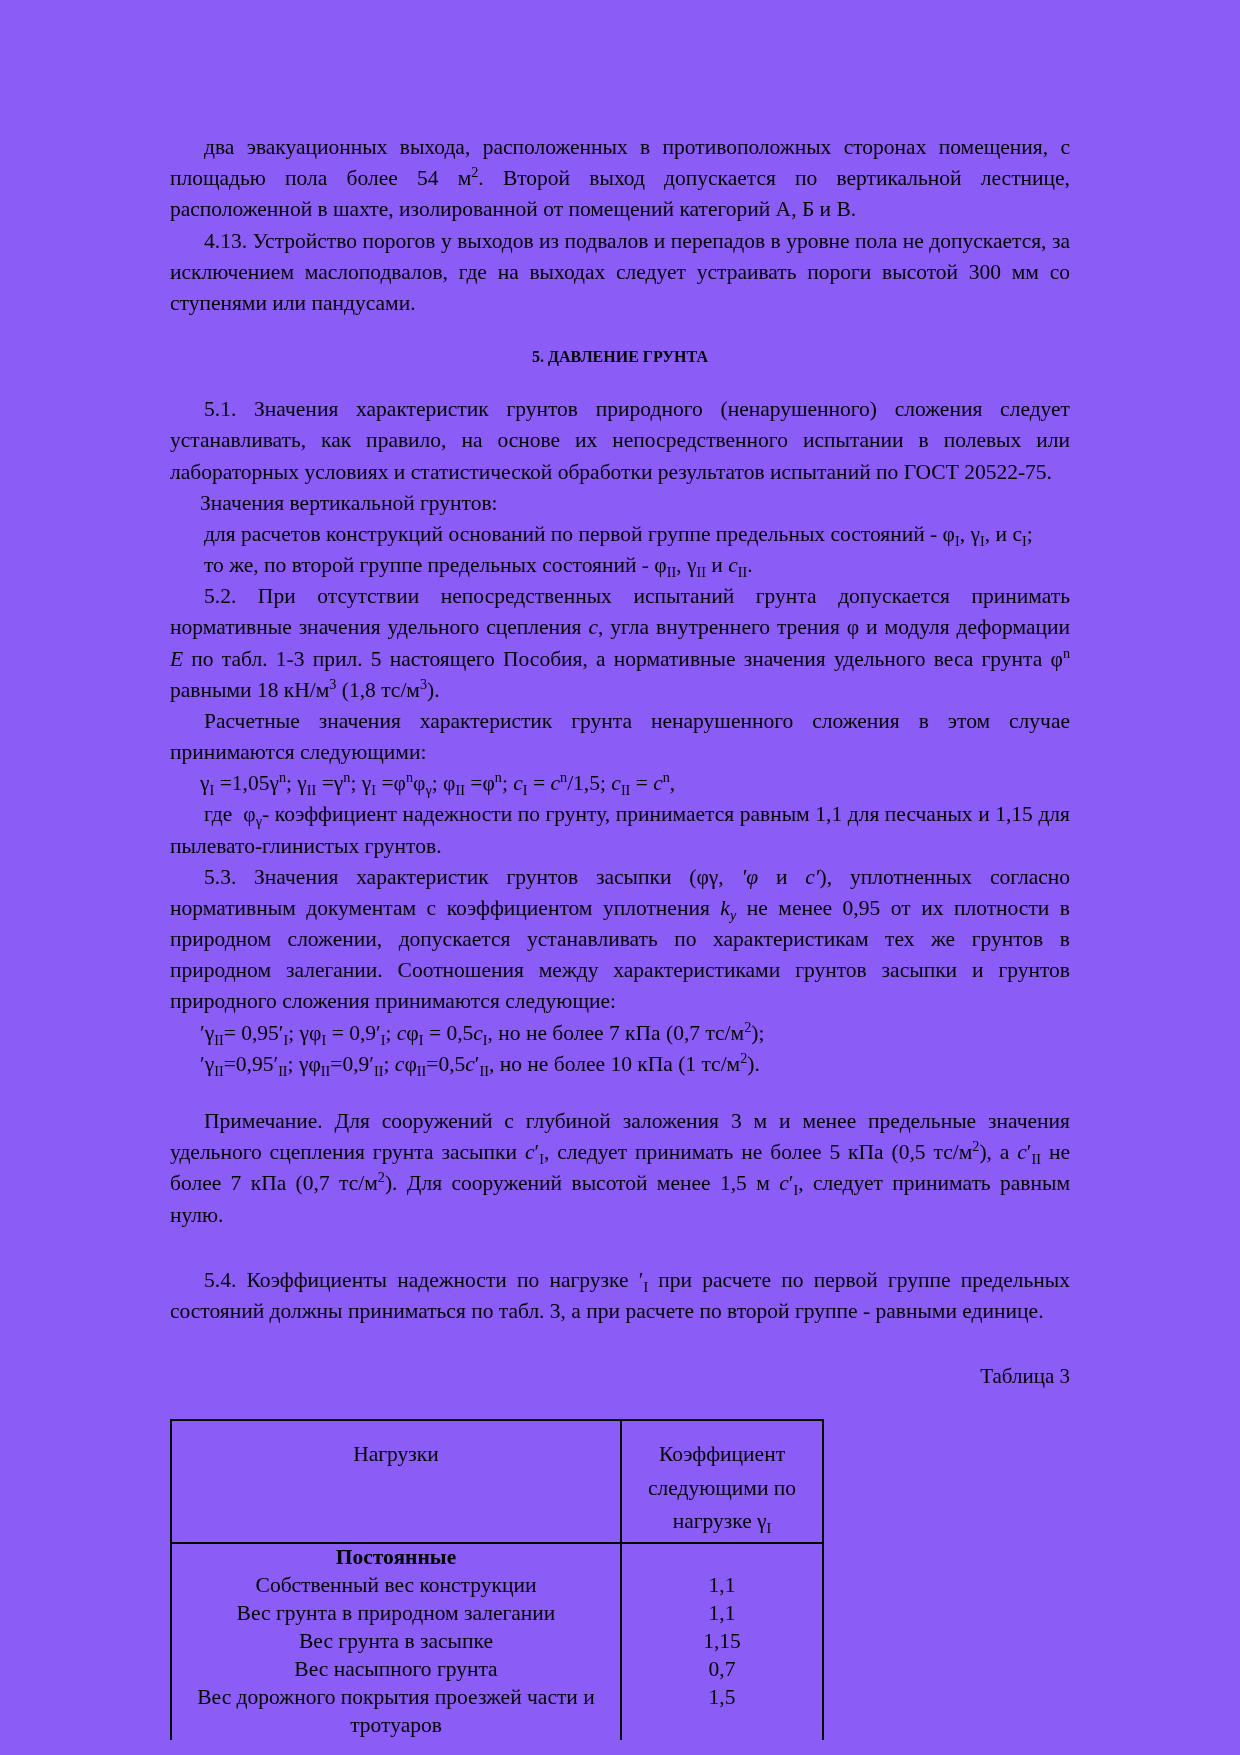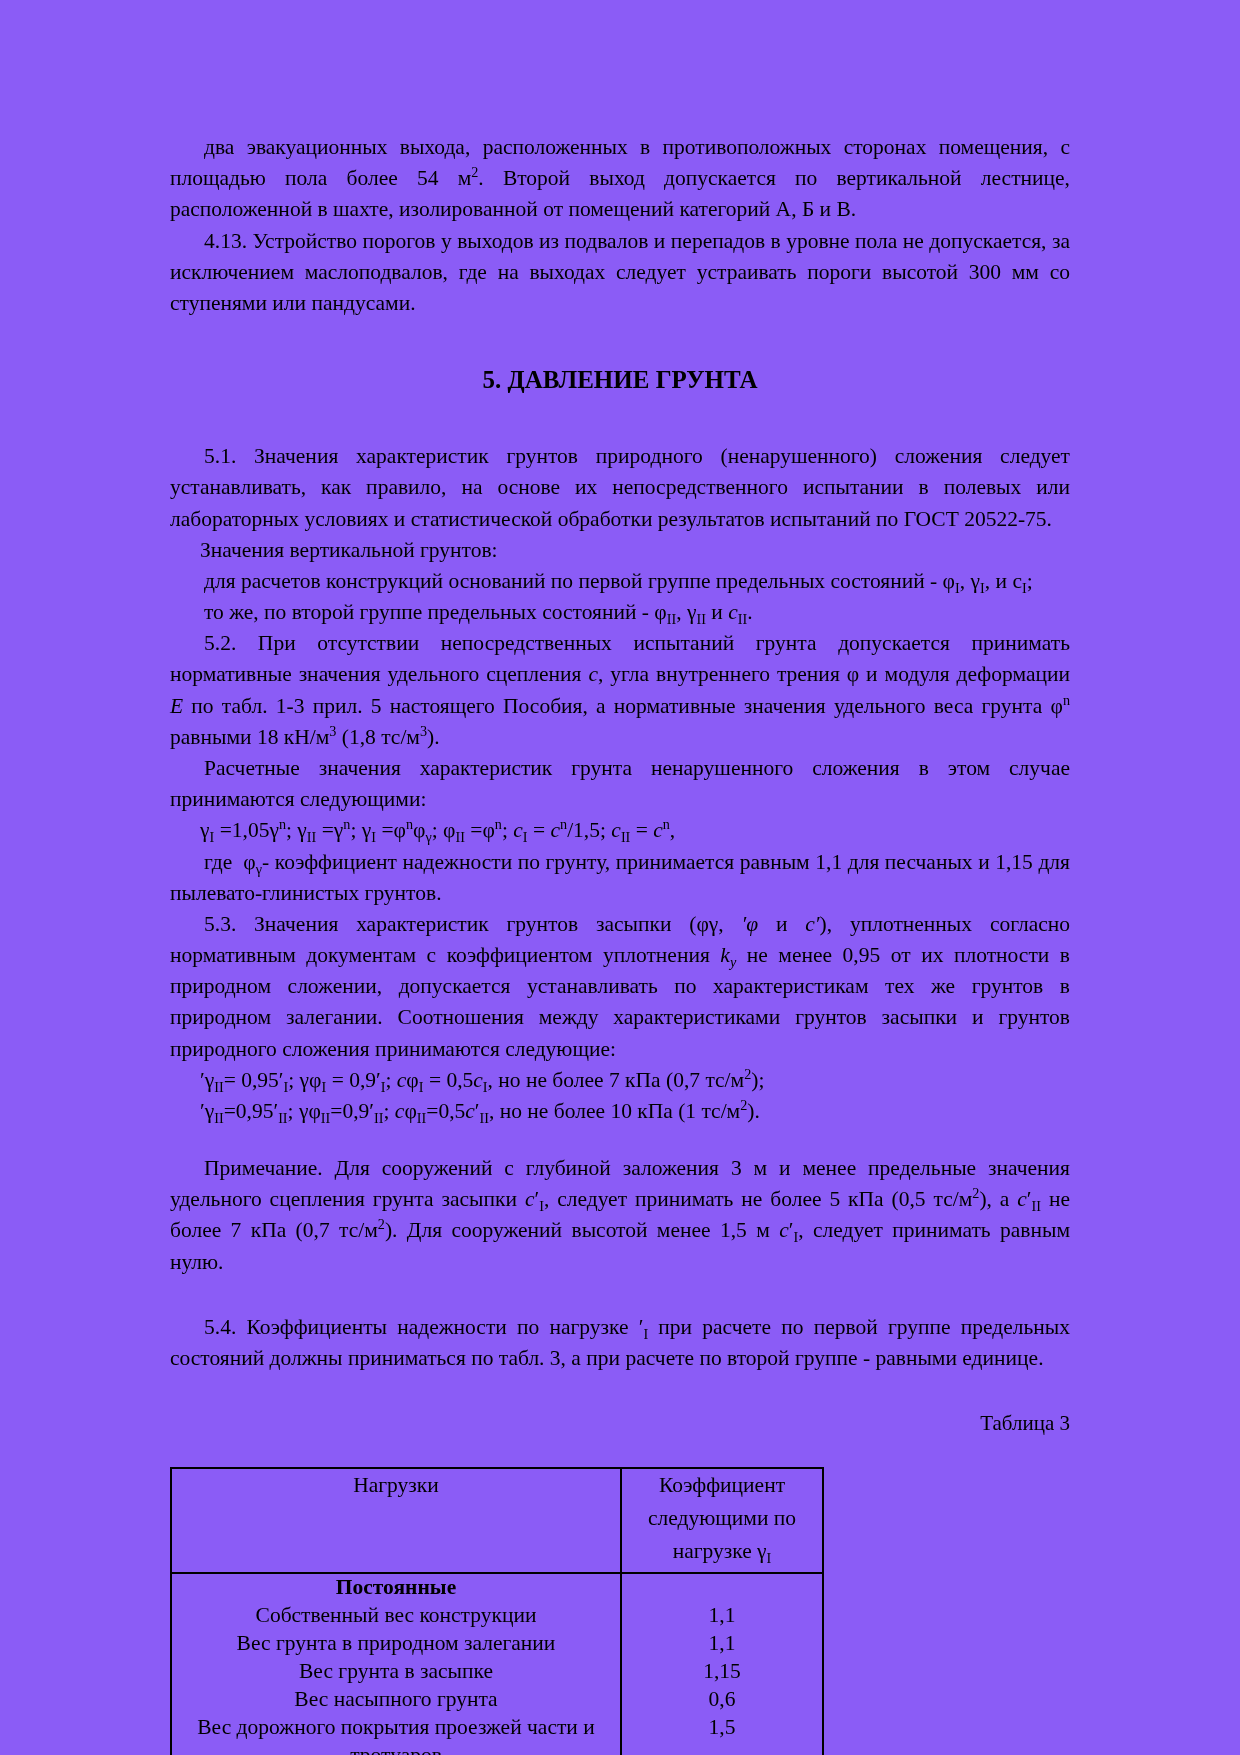--- a/index.html
+++ b/index.html
@@ -32,22 +32,22 @@
     line-height: 1.45;
     text-align: justify;
     text-justify: inter-word;
     hyphens: none;
   }
   p.indent { text-indent: 34px; }
   p.indent-sm { text-indent: 22px; }
   p.noindent { text-indent: 0; }
   .ital { font-style: italic; }
   h2.section {
-    margin: 17px;
-    font-size: 25px;
+    margin: 0;
+    font-size: 16px;
     font-weight: bold;
     text-align: center;
     line-height: 1.45;
   }
   .spacer-md { height: 26px; }
   .spacer-lg { height: 34px; }
   sup { font-size: 0.66em; vertical-align: super; line-height: 0; }
   sub { font-size: 0.66em; vertical-align: sub; line-height: 0; }
   .tbl-caption {
     margin: 0;
@@ -77,21 +77,21 @@
   td.c-right {
     width: 192px;
     border-right: 2px solid #000;
     text-align: center;
     margin-top: 16px;
   }
   tr.hdr td {
     border-top: 2px solid #000;
     border-bottom: 2px solid #000;
     text-align: center;
-    padding-top: 0;
+    padding-top: 17px;
     padding-bottom: 4px;
     line-height: 1.55;
   }
   tr.hdr td.c-left { vertical-align: top; }
   td.grp {
     text-align: center;
     font-weight: bold;
   }
 </style>
 </head>
@@ -167,21 +167,21 @@
         <tr>
           <td class="c-left">Вес грунта в природном залегании</td>
           <td class="c-right">1,1</td>
         </tr>
         <tr>
           <td class="c-left">Вес грунта в засыпке</td>
           <td class="c-right">1,15</td>
         </tr>
         <tr>
           <td class="c-left">Вес насыпного грунта</td>
-          <td class="c-right">0,6</td>
+          <td class="c-right">0,7</td>
         </tr>
         <tr>
           <td class="c-left">Вес дорожного покрытия проезжей части и тротуаров</td>
           <td class="c-right">1,5</td>
         </tr>
 
       </tbody>
     </table>
 
   </div>

